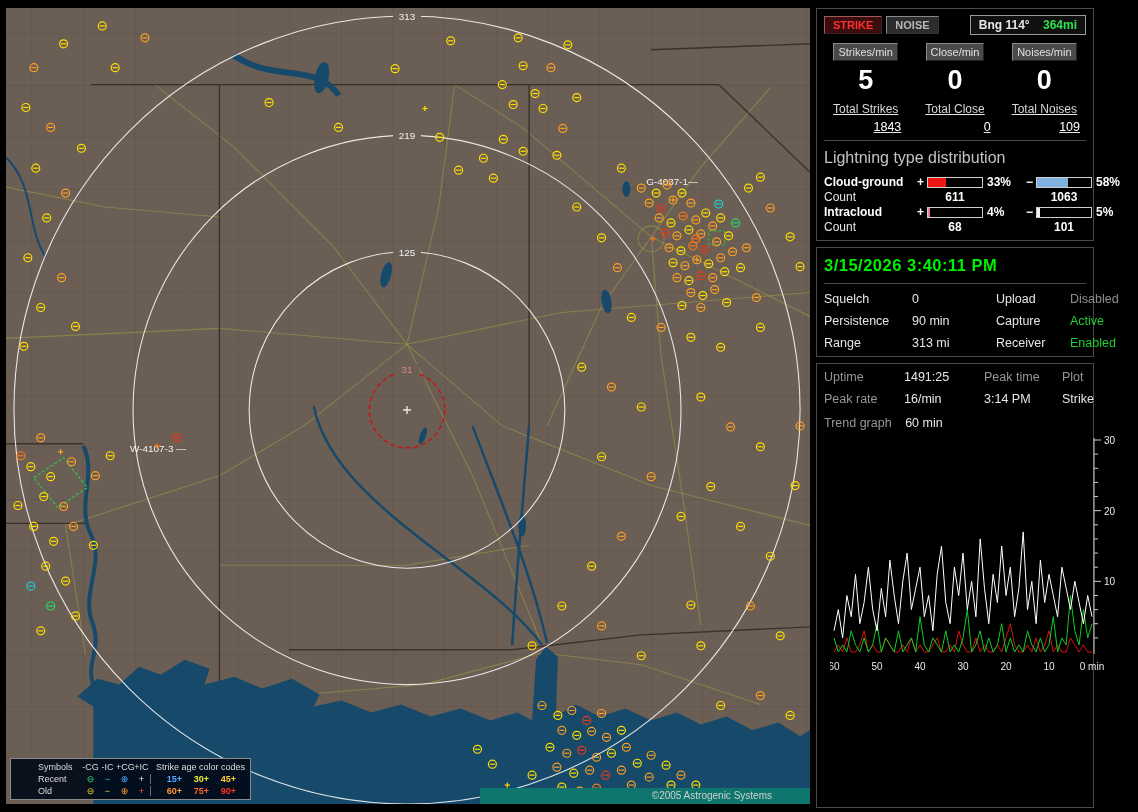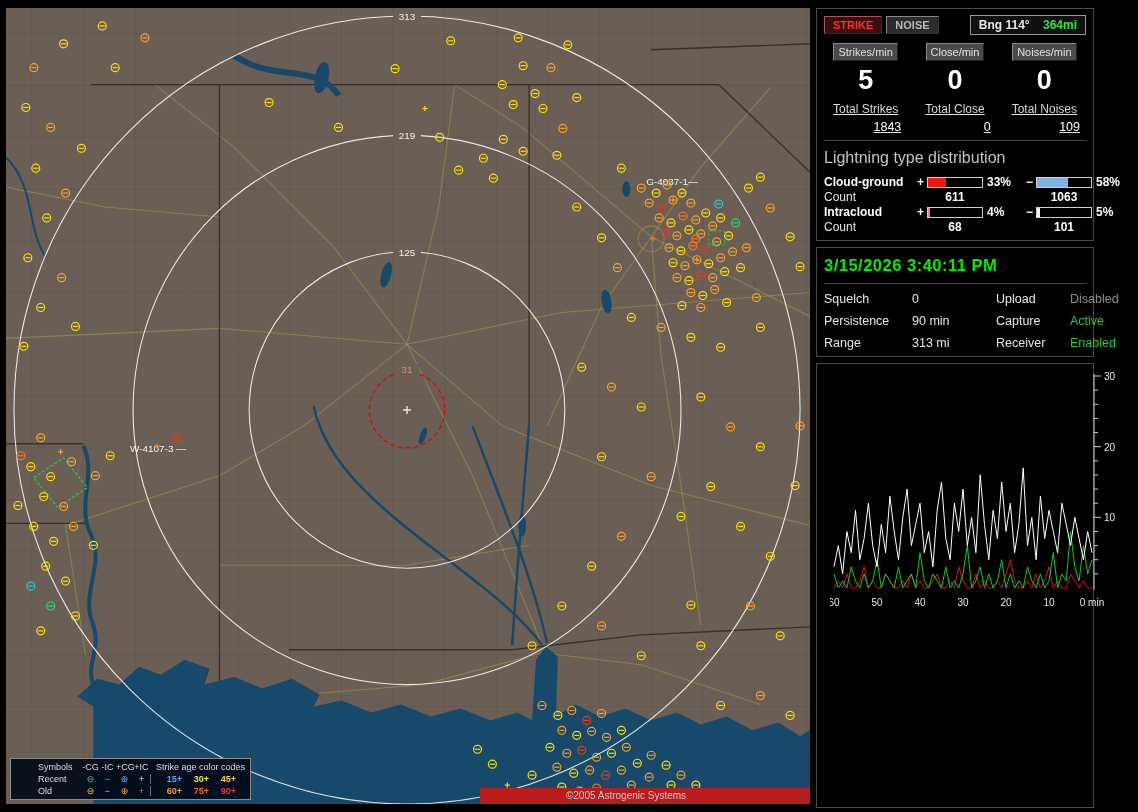--- a/index.html
+++ b/index.html
@@ -1,22 +1,22 @@
 <!DOCTYPE html>
 <html><head>
 <meta charset="utf-8">
 <style>
   html,body{margin:0;padding:0;background:#000;}
   .app{width:1138px;height:812px;background:#000;display:flex;position:relative;overflow:hidden;
        font-family:"Liberation Sans",sans-serif;}
   
   .map-wrap{position:relative;width:804px;height:796px;margin:8px 0 0 6px;background:#6b5e55;}
   .map-wrap svg{position:absolute;left:0;top:0;}
-  .copy-bar{position:absolute;right:0;bottom:0;width:330px;height:16px;background:#b91c1c;
-            color:#cfcfcf;font-size:10px;text-align:center;line-height:16px;padding-right:38px;box-sizing:border-box;}
+  .copy-bar{position:absolute;right:0;bottom:0;width:330px;height:16px;background:#0f766e;
+            color:#cfcfcf;font-size:10px;text-align:right;line-height:16px;padding-right:38px;box-sizing:border-box;}
   
   .legend{position:absolute;left:4px;bottom:4px;background:rgba(2,10,24,.92);border:1px solid #8a8a8a;
           padding:2px 5px;color:#ddd;font-size:9px;line-height:12px;}
   .lg-head,.lg-row{display:flex;align-items:center;white-space:nowrap;}
   .lg-label{display:inline-block;width:44px;color:#dcdcdc;margin-left:22px;}
   .lg-sym,.lg-h{display:inline-block;width:17px;text-align:center;}
   .lg-h{color:#dcdcdc;}
   .lg-gap{display:inline-block;width:8px;border-left:1px solid #666;height:10px;margin-right:2px;}
   .lg-age{display:inline-block;width:27px;text-align:center;font-weight:bold;}
   .lg-agetitle{color:#dcdcdc;padding-left:6px;}
@@ -1079,21 +1079,36 @@
         <div class="val green">Active</div>
 
         <div class="lab">Range</div>
         <div class="val">313 mi</div>
         <div class="lab">Receiver</div>
         <div class="val green">Enabled</div>
       </div>
     </div>
 
     <div class="sect" style="flex:1;">
-
+      <div class="info-grid">
+        <div class="glabel">Uptime</div>
+        <div class="val">1491:25</div>
+        <div class="glabel">Peak time</div>
+        <div class="glabel">Plot</div>
+
+        <div class="glabel">Peak rate</div>
+        <div class="val">16/min</div>
+        <div class="val">3:14 PM</div>
+        <div class="val">Strike</div>
+      </div>
+
+      <div class="trend-row">
+        <span class="glabel">Trend graph</span>
+        <span class="val">60 min</span>
+      </div>
 
       <div class="chart-box">
         <svg id="trend-svg" width="296" height="246">
             <line x1="264" y1="4" x2="264" y2="220" stroke="#cccccc" stroke-width="1"></line>
             <line x1="264" y1="203.86666666666667" x2="268" y2="203.86666666666667" stroke="#cccccc" stroke-width="1"></line>
             <line x1="264" y1="189.73333333333335" x2="268" y2="189.73333333333335" stroke="#cccccc" stroke-width="1"></line>
             <line x1="264" y1="175.6" x2="268" y2="175.6" stroke="#cccccc" stroke-width="1"></line>
             <line x1="264" y1="161.46666666666667" x2="268" y2="161.46666666666667" stroke="#cccccc" stroke-width="1"></line>
             <line x1="264" y1="147.33333333333334" x2="271" y2="147.33333333333334" stroke="#cccccc" stroke-width="1"></line>
             <text x="274" y="151.33333333333334" font-size="10" fill="#e8e8e8" font-family="Liberation Sans, sans-serif">10</text>

